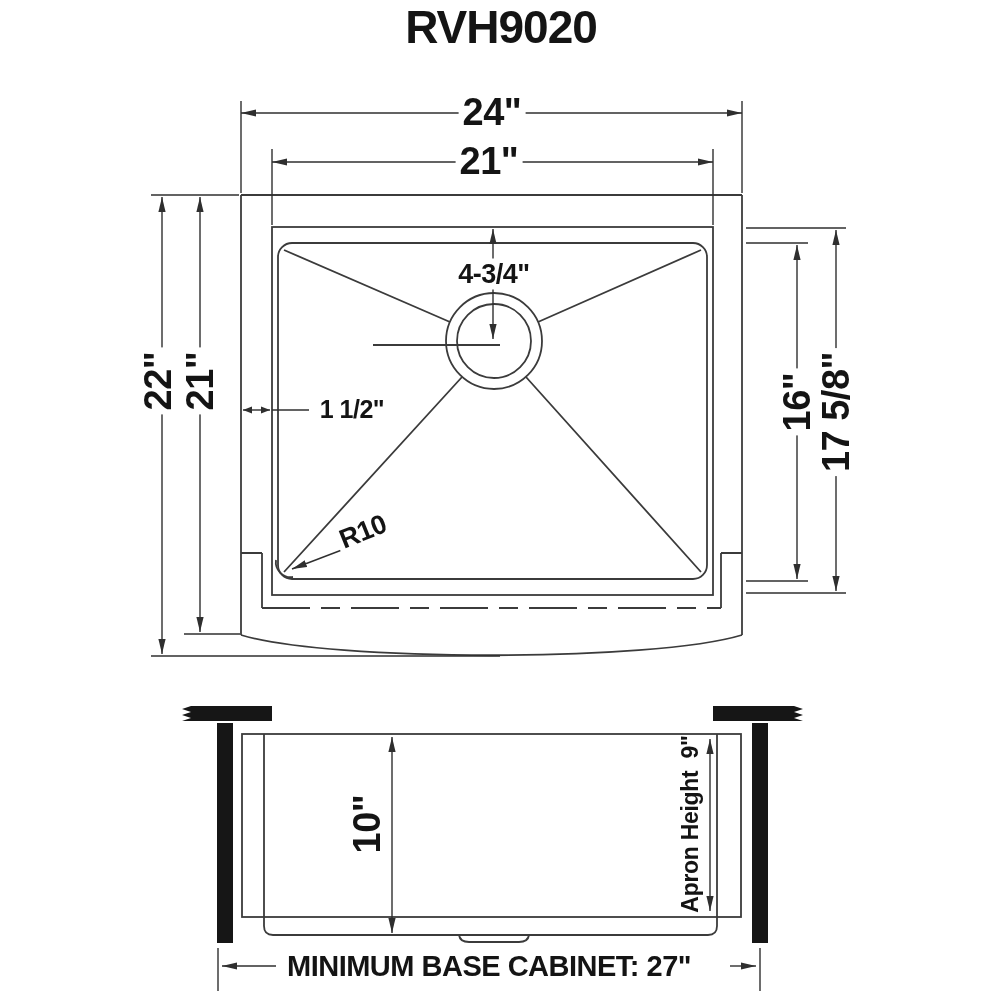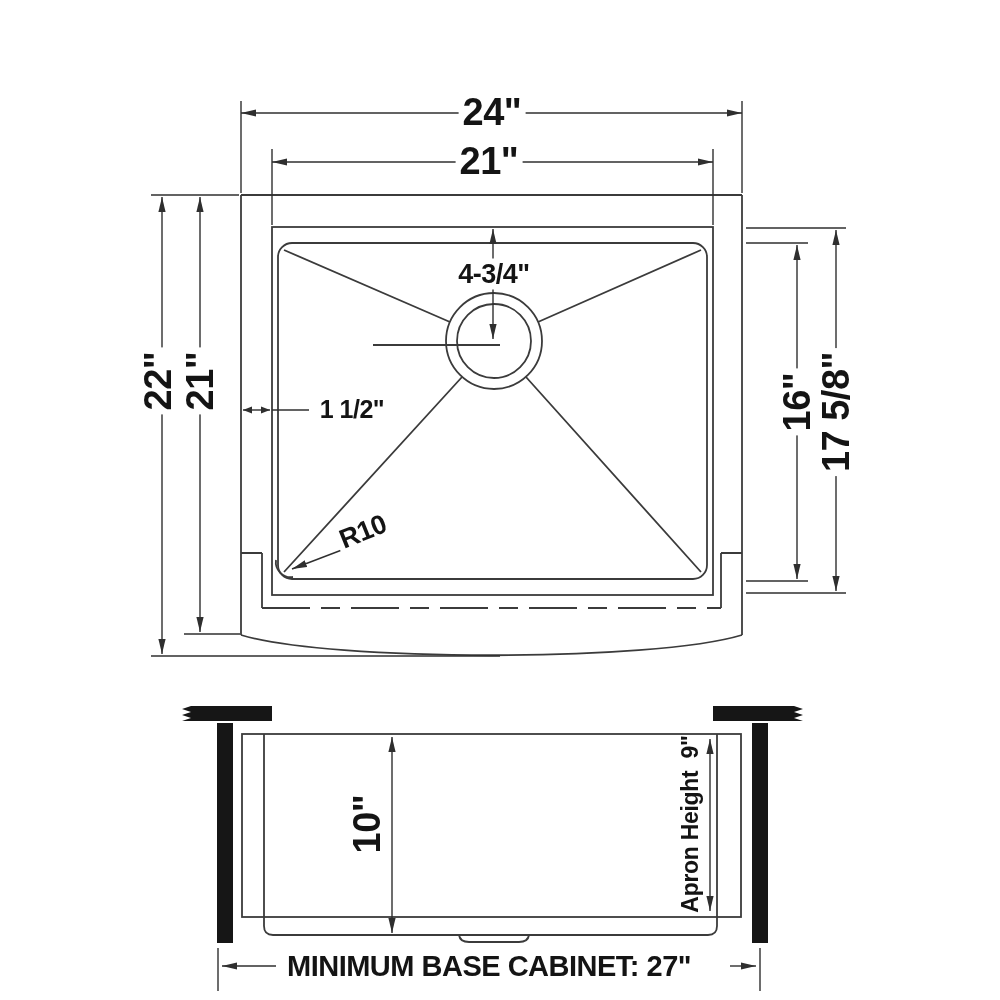--- a/index.html
+++ b/index.html
@@ -110,20 +110,21 @@
       <line x1="392" y1="737" x2="392" y2="933" marker-start="url(#arr)" marker-end="url(#arr)"></line>
       <line x1="710" y1="739" x2="710" y2="911" marker-start="url(#arr)" marker-end="url(#arr)"></line>
 
       <path d="M218,948 V991"></path>
       <path d="M760,948 V991"></path>
       <line x1="276" y1="966" x2="222" y2="966" marker-end="url(#arr)"></line>
       <line x1="730" y1="966" x2="756" y2="966" marker-end="url(#arr)"></line>
     </g>
   </svg>
 
+  <div class="label title" style="left:501px;top:27px;">RVH9020</div>
 
   <div class="label big" style="left:492px;top:112px;">24"</div>
   <div class="label big" style="left:489px;top:161px;">21"</div>
   <div class="label mid" style="left:494px;top:274px;">4-3/4"</div>
   <div class="label s25" style="left:352px;top:409px;">1 1/2"</div>
   <div class="label mid rot22" style="left:363px;top:532px;">R10</div>
   <div class="label big rot" style="left:158px;top:381px;">22"</div>
   <div class="label big rot" style="left:200px;top:381px;">21"</div>
   <div class="label big rot" style="left:797px;top:402px;">16"</div>
   <div class="label big rot" style="left:836px;top:412px;">17 5/8"</div>

